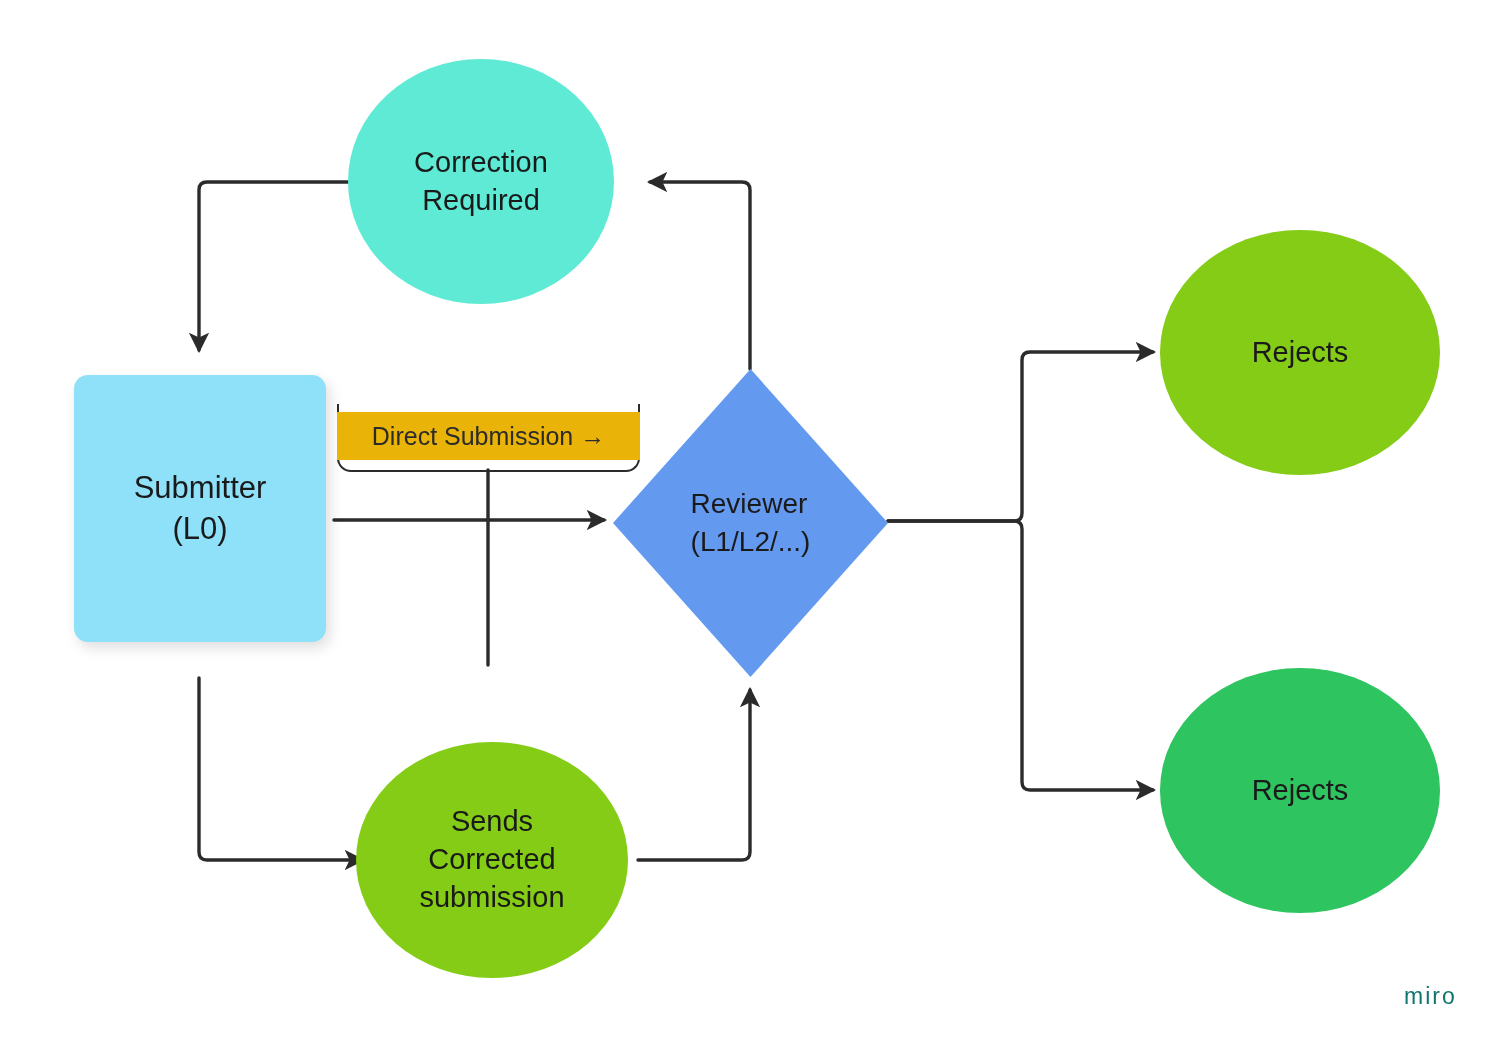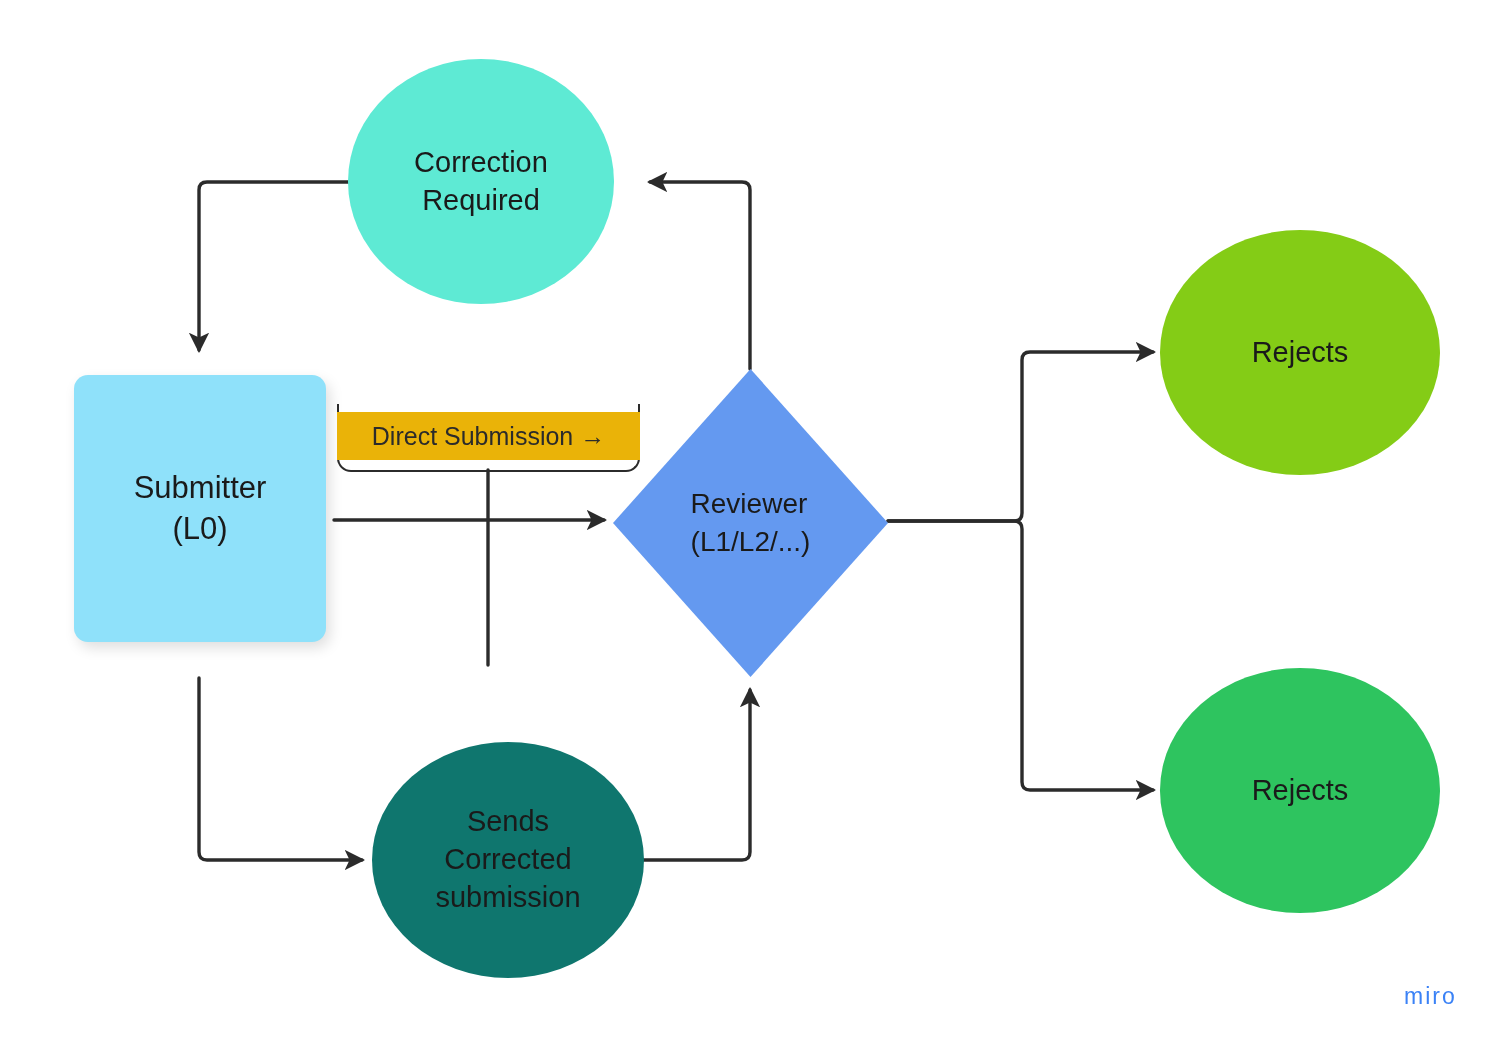--- a/index.html
+++ b/index.html
@@ -56,25 +56,25 @@
     font-size: 29px;
   }
   .ellipse-correction {
     left: 348px;
     top: 59px;
     width: 266px;
     height: 245px;
     background: #5eead4;
   }
   .ellipse-sends {
-    left: 372px;
+    left: 356px;
     top: 742px;
     width: 272px;
     height: 236px;
-    background: #0f766e;
+    background: #84cc16;
   }
   .ellipse-rejects {
     left: 1160px;
     top: 230px;
     width: 280px;
     height: 245px;
     background: #84cc16;
   }
   .ellipse-approve {
     left: 1160px;
@@ -138,21 +138,21 @@
     color: #2b2b2b;
     background: #eab308;
   }
 
   .watermark {
     position: absolute;
     left: 1404px;
     top: 983px;
     font-size: 23px;
     letter-spacing: 2px;
-    color: #3b82f6;
+    color: #0f766e;
     user-select: none;
   }
 </style>
 </head>
 <body>
 
 <div id="canvas">
 
   <svg id="edges" viewBox="0 0 1497 1043" xmlns="http://www.w3.org/2000/svg">
     <defs>

